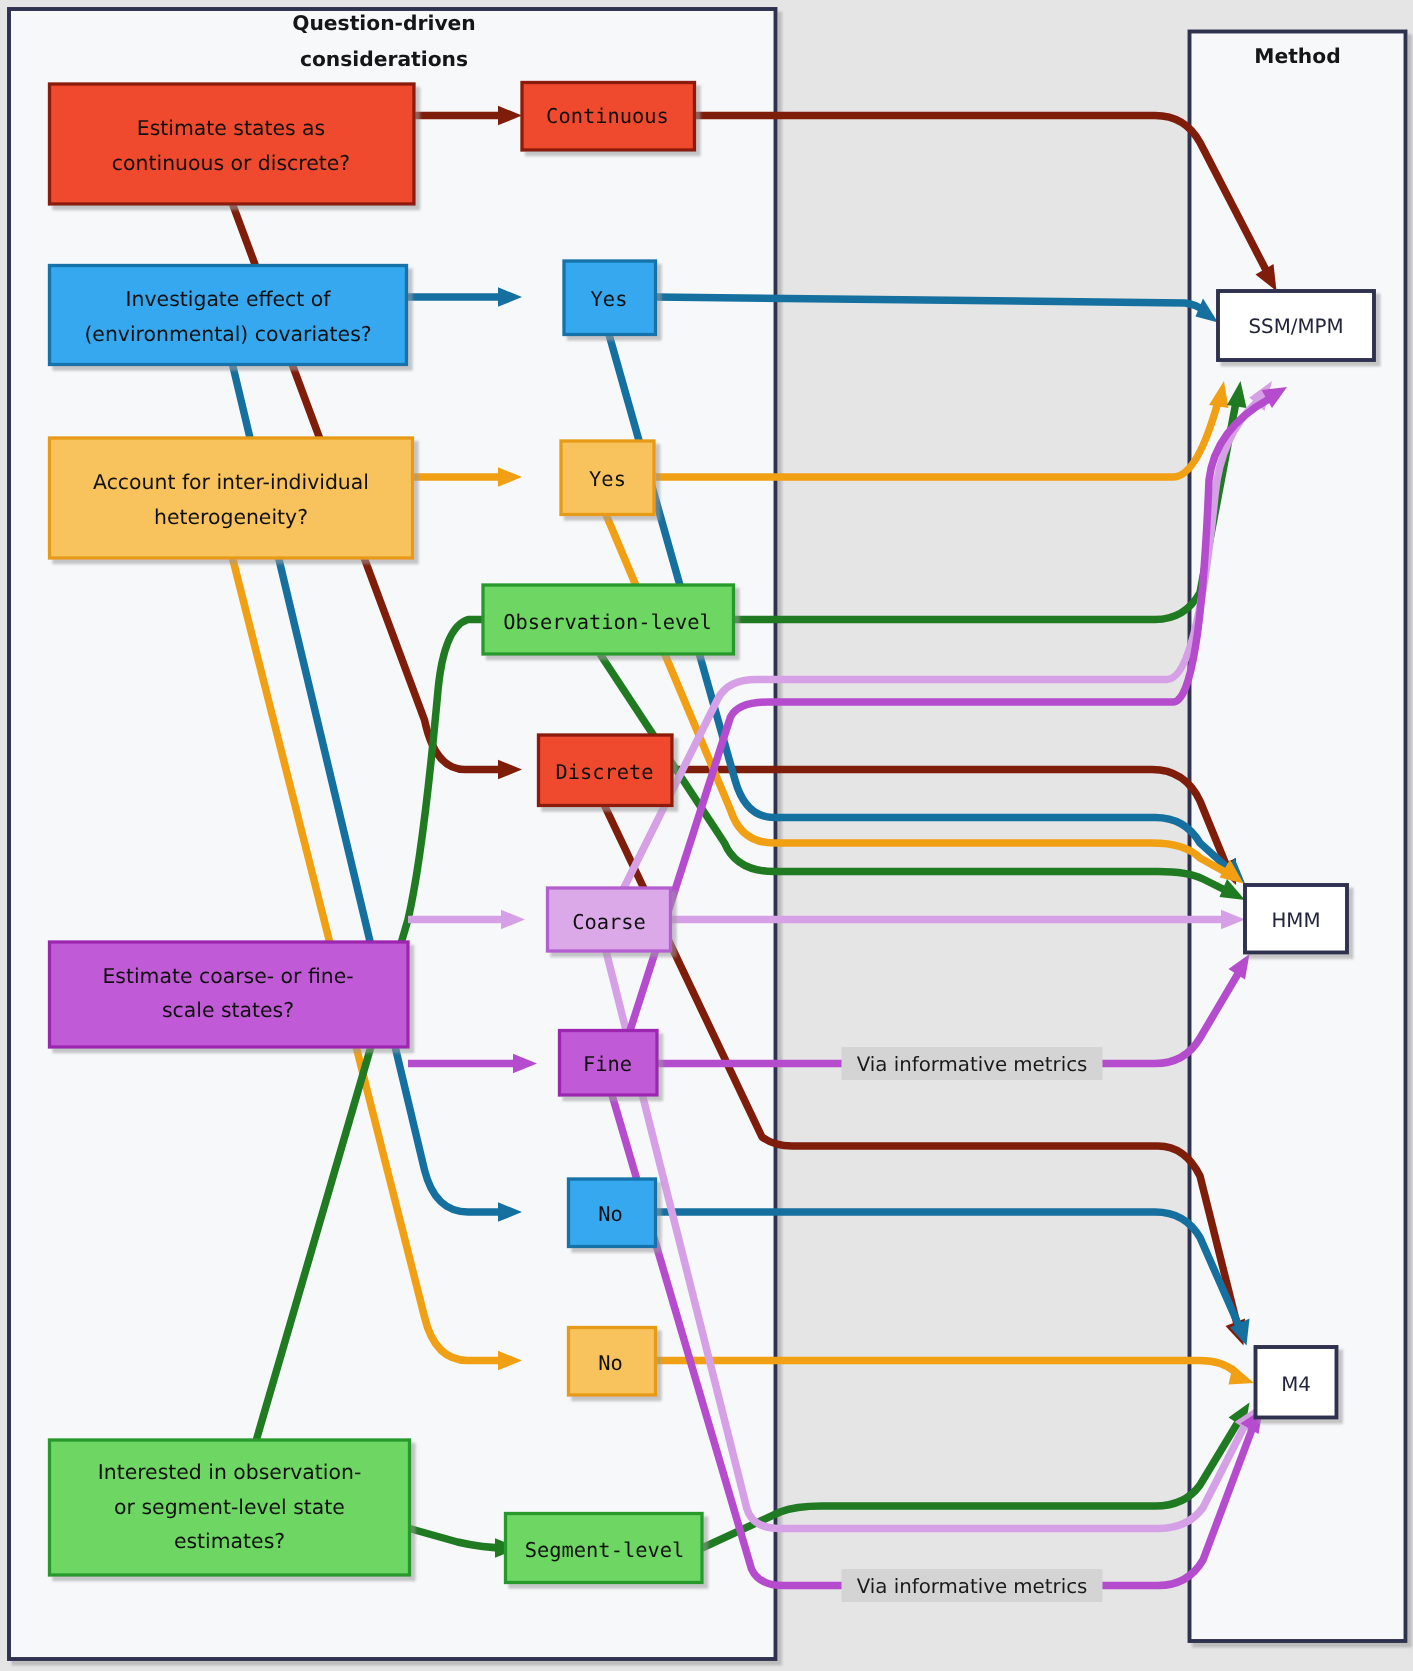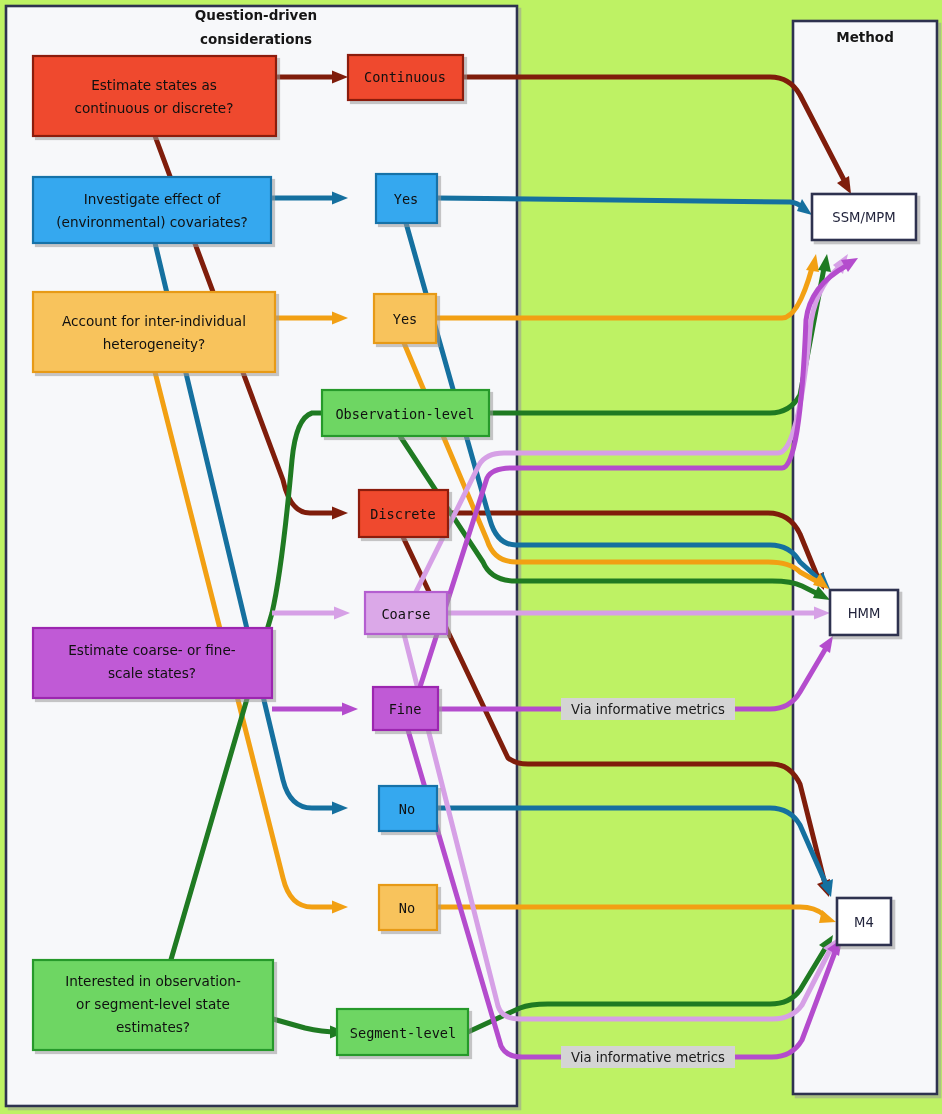--- a/index.html
+++ b/index.html
@@ -1,16 +1,16 @@
 <!DOCTYPE html>
 <html><head>
 <meta charset="utf-8">
 <style>
   html,body{margin:0;padding:0;background:#ffffff;}
-  #stage{position:relative;width:942px;height:1114px;background:#bef264;
+  #stage{position:relative;width:942px;height:1114px;background:#e5e5e5;
          font-family:"DejaVu Sans","Liberation Sans",sans-serif;overflow:hidden;}
   svg{position:absolute;left:0;top:0;}
   .panel-rect{fill:#f7f8fa;stroke:#2e3050;stroke-width:2.6;}
   .panel-title{font-size:13.5px;font-weight:bold;fill:#161616;text-anchor:middle;
                font-family:"DejaVu Sans","Liberation Sans",sans-serif;}
   .nodebox{stroke-width:2.2;}
   .nodetext{font-size:13.6px;fill:#101010;text-anchor:middle;
             font-family:"DejaVu Sans Mono","Liberation Mono",monospace;}
   .qtext{font-size:13.6px;fill:#101010;text-anchor:middle;
          font-family:"DejaVu Sans","Liberation Sans",sans-serif;}

